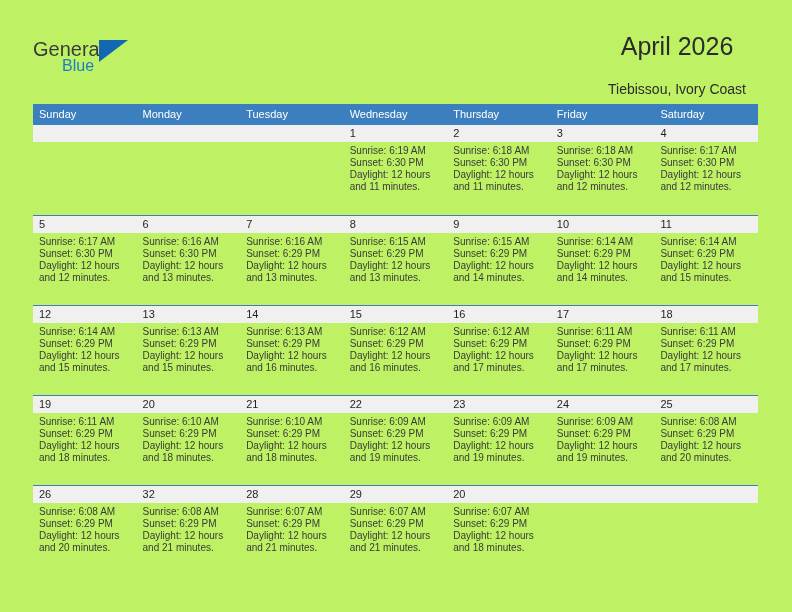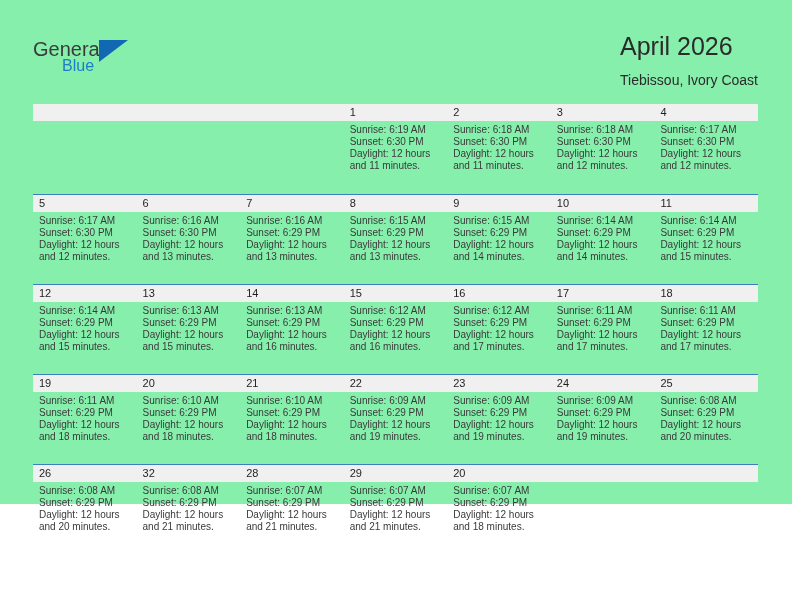--- a/index.html
+++ b/index.html
@@ -6,22 +6,22 @@
   html, body {
     width: 792px;
     height: 612px;
     background: #ffffff;
     font-family: "Liberation Sans", sans-serif;
     overflow: hidden;
   }
   .page {
     position: relative;
     width: 792px;
-    height: 504px;
-    background: #86efac;
+    height: 612px;
+    background: #bef264;
   }
 
   
   .top-bar {
     position: absolute;
     left: 33px;
     top: 30px;
     width: 725px;
     height: 62px;
   }
@@ -54,36 +54,36 @@
     left: 66px;
     top: 2px;
     width: 0;
     height: 0;
     border-left: 29px solid #1268b3;
     border-bottom: 22px solid transparent;
   }
 
   .title-block {
     position: absolute;
-    right: 0px;
+    right: 12px;
     top: 0px;
-    text-align: left;
+    text-align: center;
   }
   .month-title {
     font-size: 25px;
     color: #2b2b2b;
     font-weight: normal;
     line-height: 32px;
     white-space: nowrap;
   }
   .location-title {
     font-size: 14px;
     color: #2b2b2b;
     line-height: 20px;
-    margin-top: 8px;
+    margin-top: 17px;
     white-space: nowrap;
   }
 
   
   .calendar {
     position: absolute;
     left: 33px;
     top: 104px;
     width: 725px;
   }
@@ -149,20 +149,29 @@
 
     <div class="title-block">
       <div class="month-title">April 2026</div>
       <div class="location-title">Tiebissou, Ivory Coast</div>
     </div>
 
   </div>
 
   <div class="calendar">
 
+    <div class="cal-row cal-head">
+      <div class="cell">Sunday</div>
+      <div class="cell">Monday</div>
+      <div class="cell">Tuesday</div>
+      <div class="cell">Wednesday</div>
+      <div class="cell">Thursday</div>
+      <div class="cell">Friday</div>
+      <div class="cell">Saturday</div>
+    </div>
 
     <div id="weeks-container">
         <div class="cal-row week-row">
           <div class="cell daycell empty">
             <div class="date-strip"></div>
           </div>
           <div class="cell daycell empty">
             <div class="date-strip"></div>
           </div>
           <div class="cell daycell empty">

